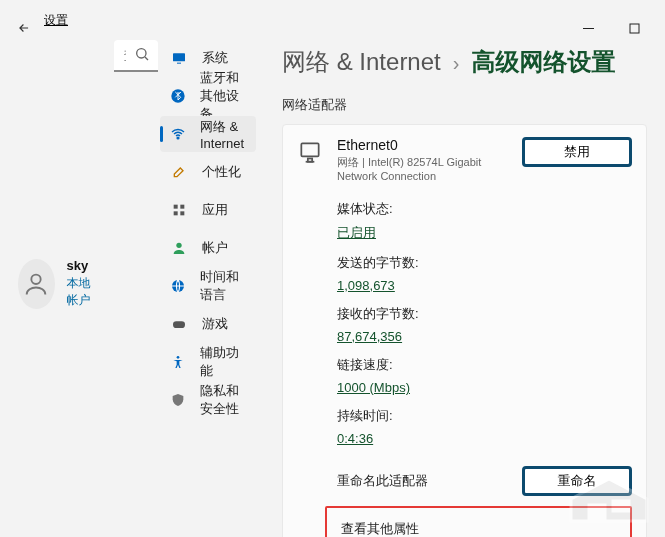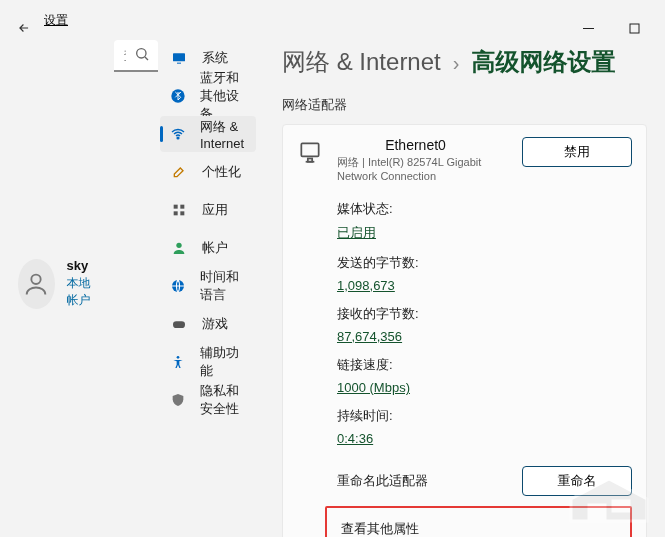--- a/index.html
+++ b/index.html
@@ -33,24 +33,24 @@
 .breadcrumb { display: flex; align-items: baseline; gap: 12px; margin-bottom: 18px; flex-wrap: wrap; }
 .bc1 { font-size: 24px; color: #555; }
 .bc-sep { font-size: 20px; color: #888; }
 .bc2 { font-size: 24px; font-weight: 600; color: #14532d; }
 
 .section-label { font-size: 13px; color: #333; margin-bottom: 10px; }
 
 .adapter-card { background: #fbfbfb; border: 1px solid #e8e8e8; border-radius: 4px; padding: 12px 14px; }
 .adapter-head { display: flex; align-items: flex-start; gap: 14px; }
 .adapter-icon { width: 26px; height: 26px; margin-top: 2px; color: #555; }
-.adapter-title { font-size: 14px; color: #111; text-align: center; }
+.adapter-title { font-size: 14px; color: #111; }
 .adapter-sub { font-size: 11px; color: #666; margin-top: 2px; line-height: 1.3; max-width: 160px; }
 .adapter-head .spacer { flex: 1; }
-.pill-btn { min-width: 110px; height: 30px; border: 1px solid #0c4a6e; background: #fff; border-radius: 4px; font-size: 13px; cursor: pointer; display: flex; align-items: center; justify-content: center; }
+.pill-btn { min-width: 110px; height: 30px; border: 3px solid #0c4a6e; background: #fff; border-radius: 4px; font-size: 13px; cursor: pointer; display: flex; align-items: center; justify-content: center; }
 
 .details { margin: 16px 0 0 40px; display: flex; flex-direction: column; gap: 6px; font-size: 13px; }
 .detail-label { color: #222; }
 .detail-value { color: #14532d; margin-bottom: 6px; text-decoration: underline; }
 
 .rename-row { display: flex; align-items: center; margin: 14px 0 0 40px; gap: 20px; }
 .rename-row .label { flex: 1; font-size: 13px; color: #222; }
 
 .highlight-box { border: 2px solid #e53935; margin: 10px 0 0 28px; padding: 12px 14px 20px 14px; border-radius: 2px; }
 .highlight-box .row { font-size: 13px; color: #222; }

